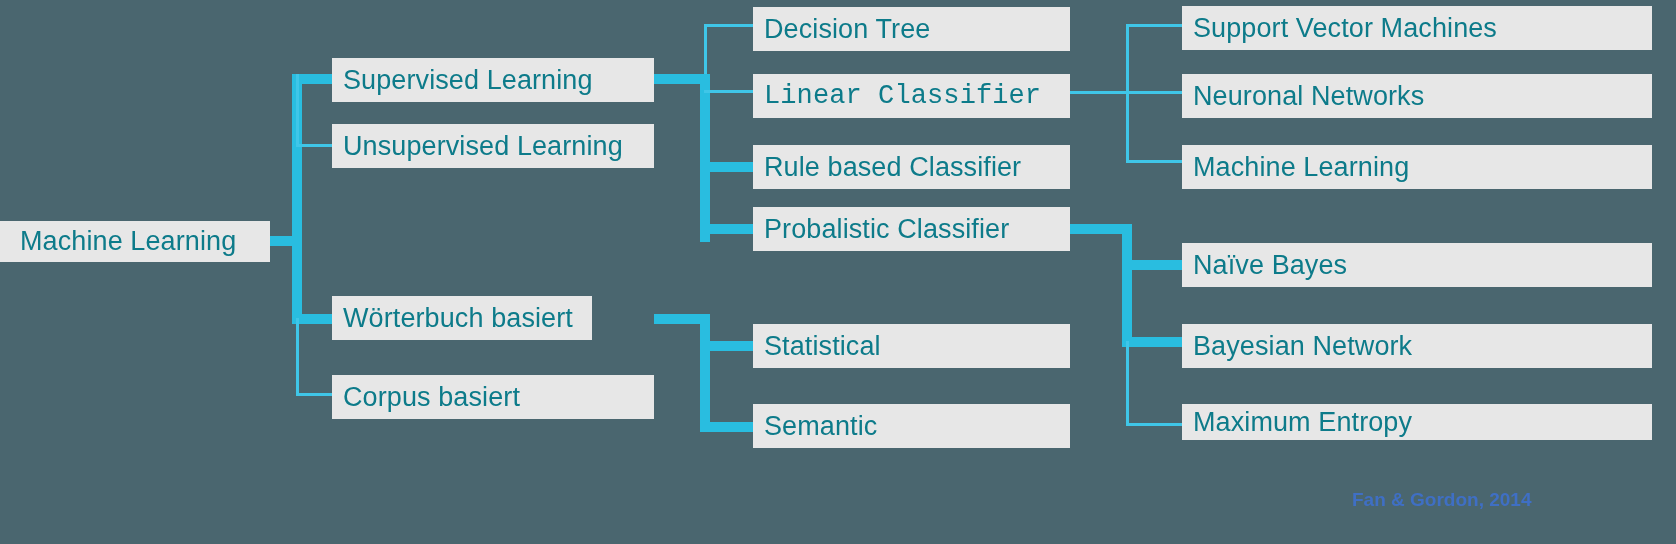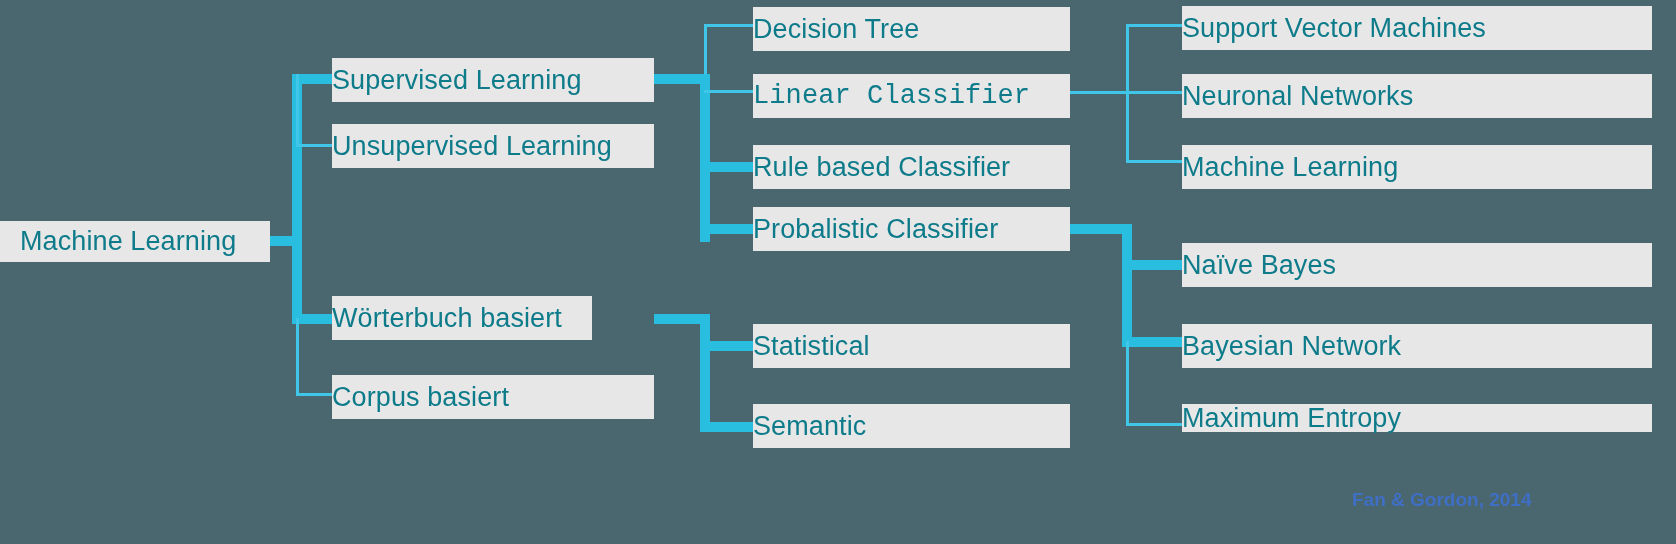--- a/index.html
+++ b/index.html
@@ -17,21 +17,21 @@
     font-family: "Liberation Sans", sans-serif;
   }
   .node {
     position: absolute;
     background: #e7e7e7;
     color: #0d7b8a;
     font-size: 27px;
     font-weight: 400;
     display: flex;
     align-items: center;
-    padding-left: 0;
+    padding-left: 11px;
     box-sizing: border-box;
     letter-spacing: 0.1px;
     white-space: nowrap;
   }
   .node.root { padding-left: 20px; }
   .conn {
     position: absolute;
     background: #29bde0;
   }
   .conn.thin { background: #3fc6e8; }
@@ -138,19 +138,19 @@
   </div>
   <div class="node" style="left:1182px; top:145px; width:470px; height:44px;">
     <span>Machine Learning</span>
   </div>
   <div class="node" style="left:1182px; top:243px; width:470px; height:44px;">
     <span>Naïve Bayes</span>
   </div>
   <div class="node" style="left:1182px; top:324px; width:470px; height:44px;">
     <span>Bayesian Network</span>
   </div>
-  <div class="node" style="left:1182px; top:404px; width:470px; height:28px;">
+  <div class="node" style="left:1182px; top:404px; width:470px; height:36px;">
     <span>Maximum Entropy</span>
   </div>
 
   <div class="credit" style="left:1352px; top:470px;margin-top:19px;">Fan &amp; Gordon, 2014</div>
 
 </div>
 
 </body></html>

